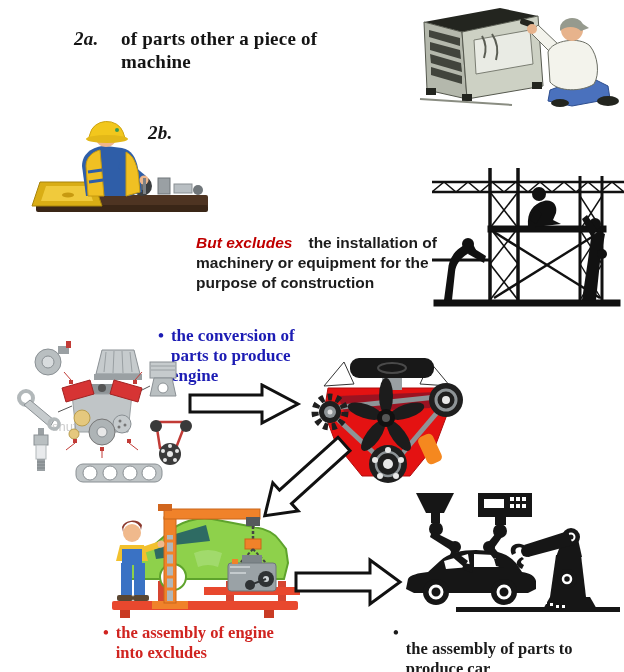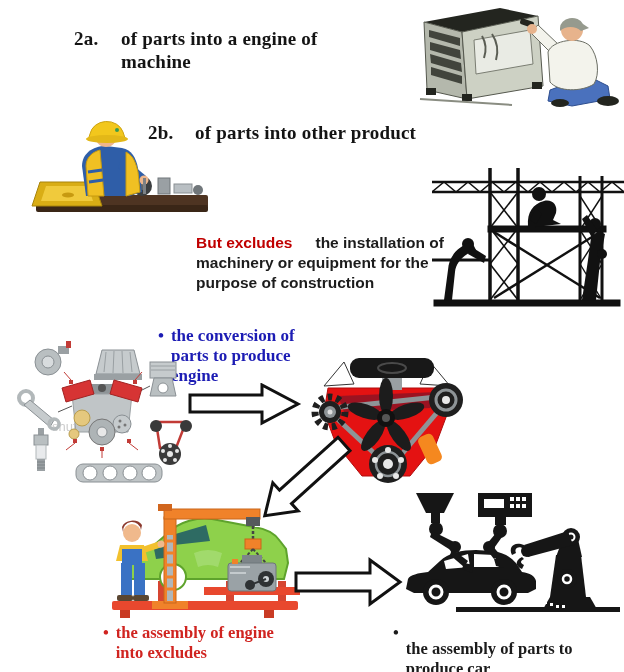--- a/index.html
+++ b/index.html
@@ -1,37 +1,37 @@
 <!DOCTYPE html>
 <html><head>
 <meta charset="utf-8">
 <style>
   html,body{margin:0;padding:0;background:#fff;}
   .canvas{position:relative;width:624px;height:672px;background:#ffffff;overflow:hidden;
           font-family:"Liberation Serif",serif;color:#141414;}
   .abs{position:absolute;}
   svg.abs{display:block;}
   .h2{display:flex;font-weight:bold;font-size:19px;letter-spacing:.2px;line-height:1.22;color:#141414;}
-  .h2 .num{width:47px;flex:0 0 auto;}
+  .h2 .num{width:47px;flex:0 0 auto;font-style:italic;}
   .excl{font-family:"Liberation Sans",sans-serif;font-weight:bold;font-size:15.5px;line-height:1.3;color:#1c1c1c;}
-  .excl .lead{color:#c00000;margin-right:23px;}
+  .excl .lead{color:#c00000;margin-right:16px;font-style:italic;}
   .bullet{display:flex;font-weight:bold;}
   .bullet .marker{flex:0 0 auto;margin-right:7px;}
   .b-blue{color:#1c1cb4;font-size:17px;line-height:1.18;}
   .b-red{color:#d02420;font-size:16.5px;line-height:1.2;}
   .b-black{color:#1b1b1b;font-size:16.5px;line-height:1.2;}
 </style>
 </head>
 <body>
 
 <div class="canvas">
 
   <div class="abs h2" style="left:74px;top:27px;width:340px;">
     <span class="num">2a.</span>
-    <span class="txt" style="width:245px;">of parts into a engine of machine</span>
+    <span class="txt" style="width:245px;">of parts other a piece of machine</span>
   </div>
 
   <svg class="abs" style="left:412px;top:2px;width:210px;height:106px" viewBox="0 0 210 106">
     <g>
       <polygon points="12,20 88,6 126,14 50,30" fill="#23251f"></polygon>
       <polygon points="12,20 50,30 55,97 15,88" fill="#b4b8ac" stroke="#55584e"></polygon>
       <polygon points="50,30 126,14 131,84 55,97" fill="#cdd1c4" stroke="#55584e"></polygon>
       <polygon points="17,28 48,36 48,44 17,35" fill="#41443c"></polygon>
       <polygon points="18,40 48,48 49,57 18,48" fill="#41443c"></polygon>
       <polygon points="18,52 49,61 50,70 19,61" fill="#41443c"></polygon>
@@ -80,21 +80,20 @@
       <path d="M58,80 L72,78 M59,90 L73,88" stroke="#2f5ea8" stroke-width="3"></path>
       <circle cx="76" cy="44" r="11" fill="#eeb68c"></circle>
       <path d="M60,42 a17,15 0 0 1 33,-2 l2,6 -37,2 Z" fill="#f2c71d" stroke="#cda312"></path>
       <ellipse cx="77" cy="47" rx="21" ry="4" fill="#e3b818"></ellipse>
       <circle cx="87" cy="38" r="2" fill="#3a9b4e"></circle>
     </g>
   </svg>
 
   <div class="abs h2" style="left:148px;top:121px;white-space:nowrap;">
     <span class="num">2b.</span>
-    <span>of parts into other product</span>
   </div>
 
   <div class="abs excl" style="left:196px;top:233px;width:258px;">
     <span class="lead">But excludes</span><span>the installation of machinery or equipment for the purpose of construction</span>
   </div>
 
   <svg class="abs" style="left:432px;top:168px;width:192px;height:145px" viewBox="0 0 192 145">
     <g stroke="#111">
       <line x1="0" y1="14" x2="192" y2="14" stroke-width="2.5"></line>
       <line x1="0" y1="24" x2="192" y2="24" stroke-width="2.5"></line>

